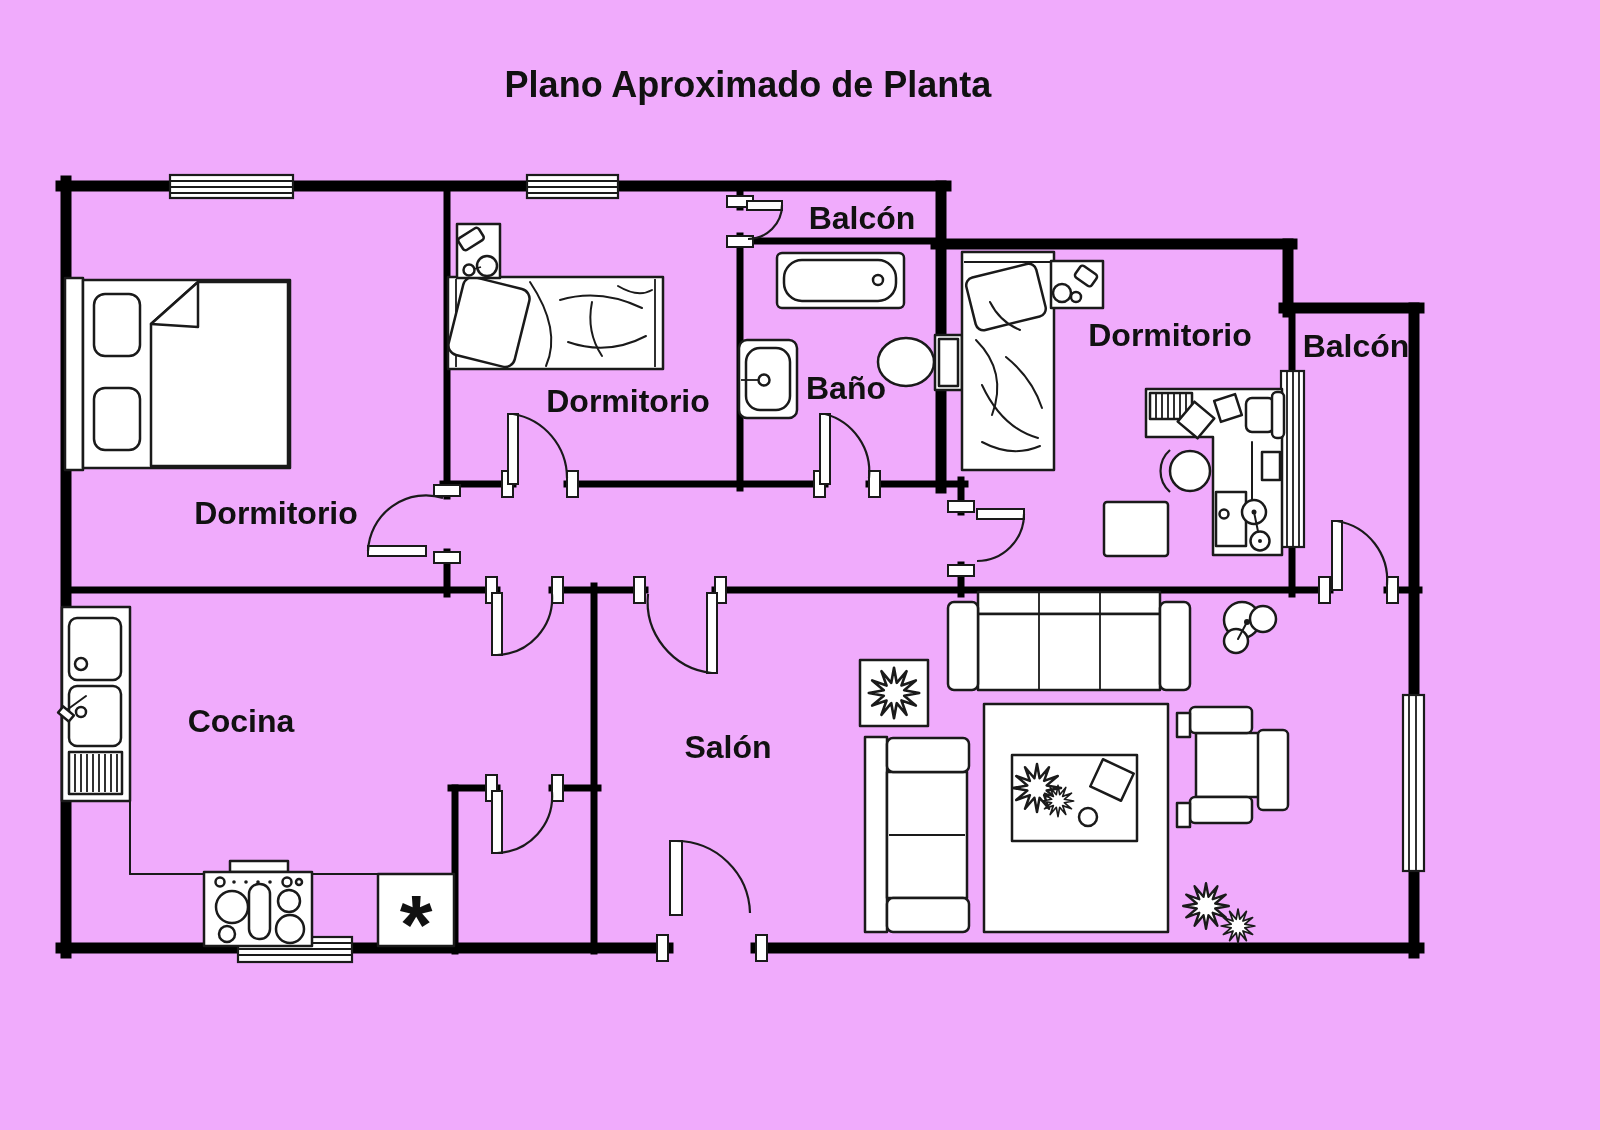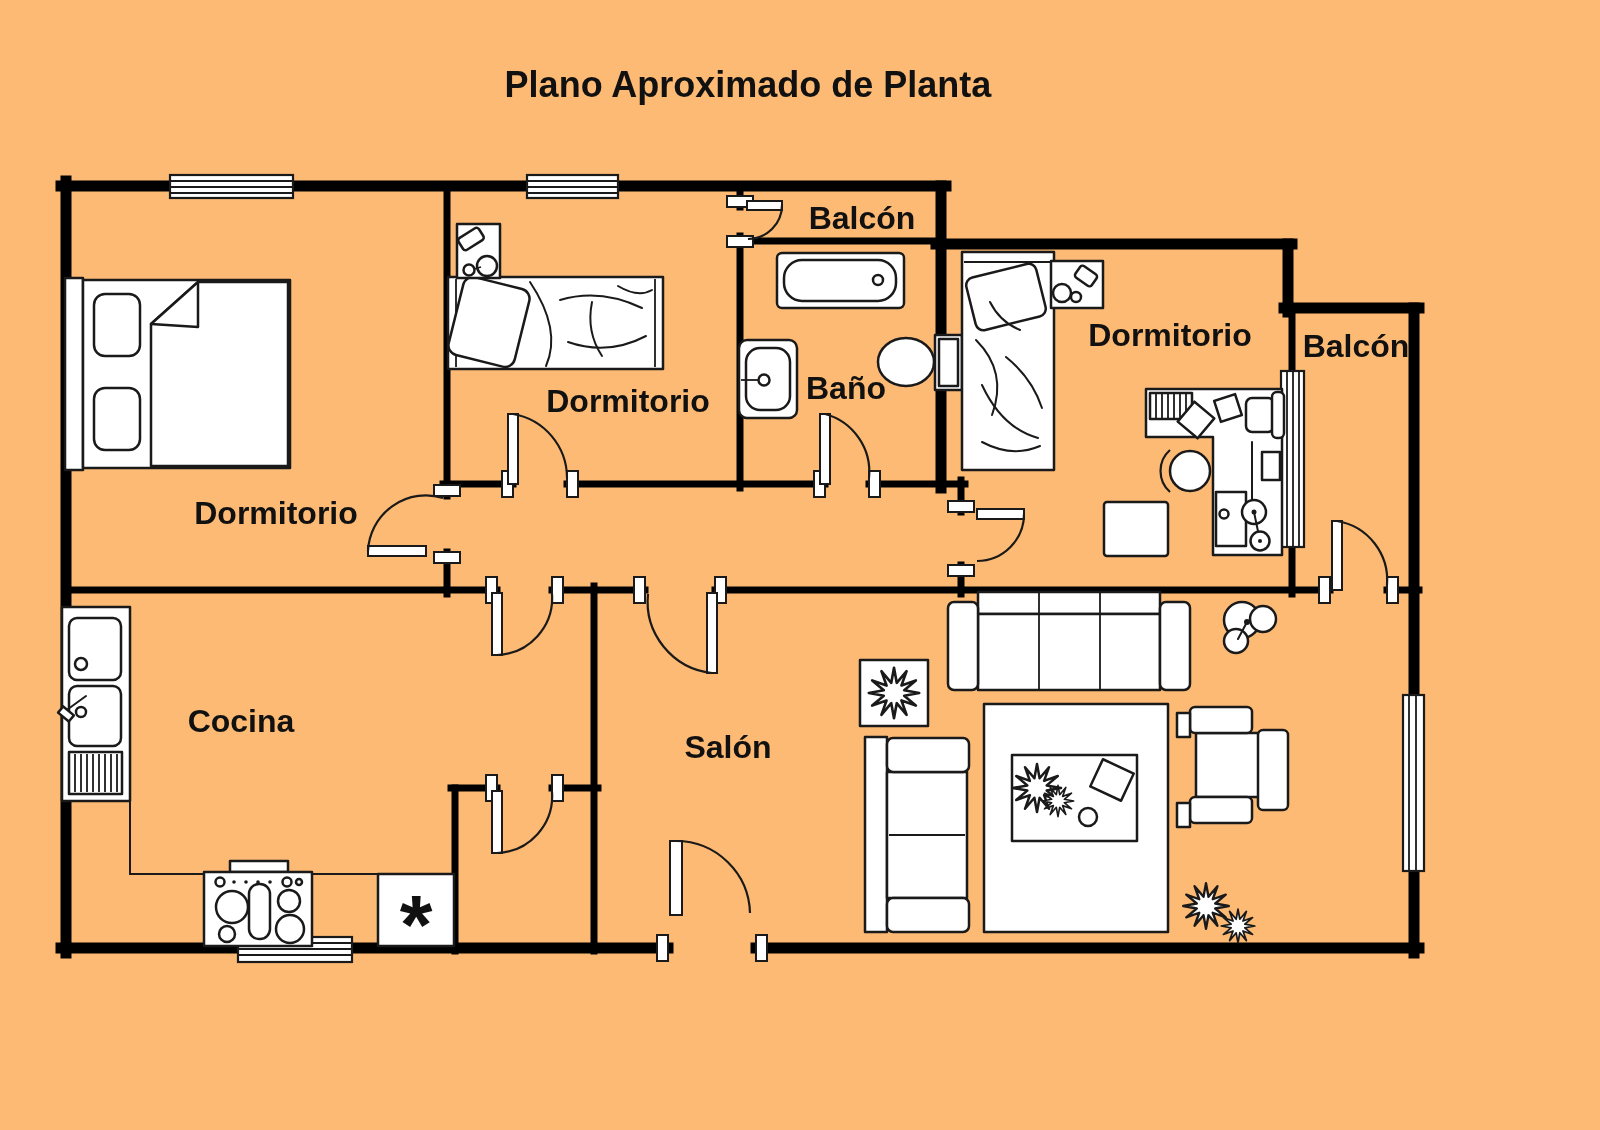--- a/index.html
+++ b/index.html
@@ -1,19 +1,19 @@
 <!DOCTYPE html>
 <html><head>
 <meta charset="utf-8">
 <style>
   html,body{margin:0;padding:0;background:#ffffff;}
   .page{
     position:relative;
     width:1600px;height:1130px;
-    background:#fdba74;
+    background:#f0abfc;
     font-family:"Liberation Sans", sans-serif;
     overflow:hidden;
   }
   svg{font-family:"Liberation Sans", sans-serif;}
   .wo{stroke:#000000;stroke-width:11;stroke-linecap:square;}
   .wi{stroke:#000000;stroke-width:7;stroke-linecap:square;}
   .jamb{fill:#ffffff;stroke:#1a1a1a;stroke-width:2;}
   .win{fill:#ffffff;stroke:#1a1a1a;stroke-width:2.2;}
   .wline{stroke:#1a1a1a;stroke-width:1.8;}
   .leaf{fill:#ffffff;stroke:#1a1a1a;stroke-width:2;}

